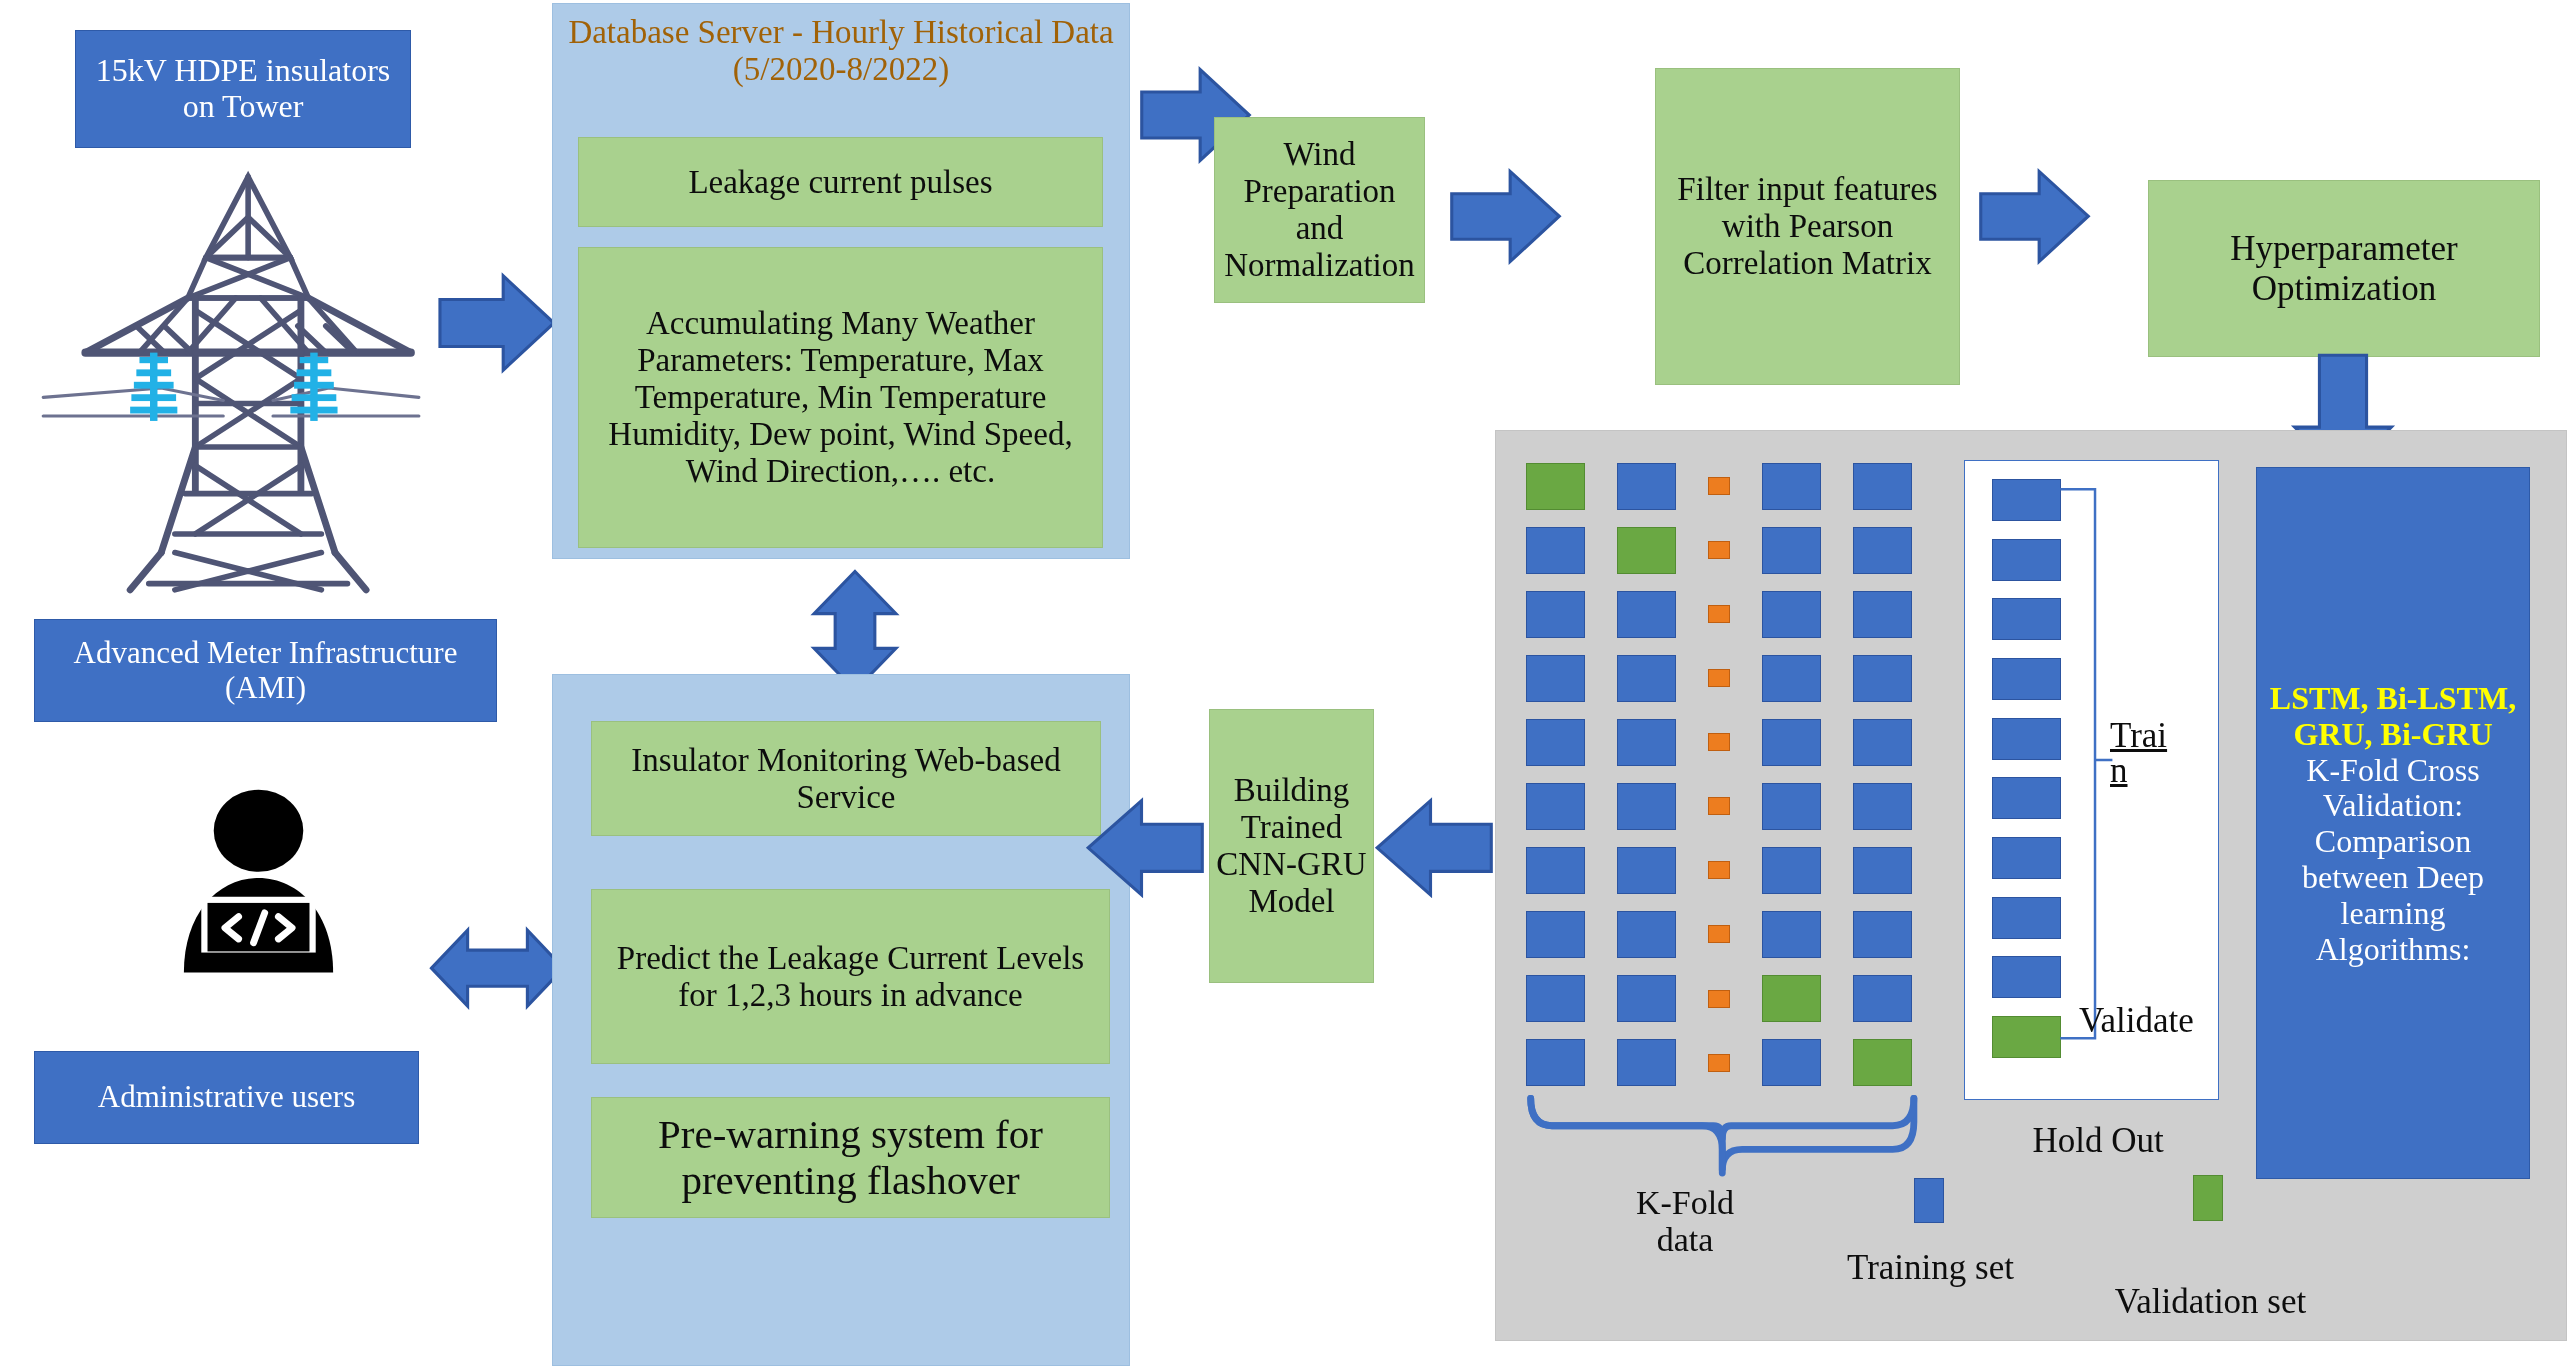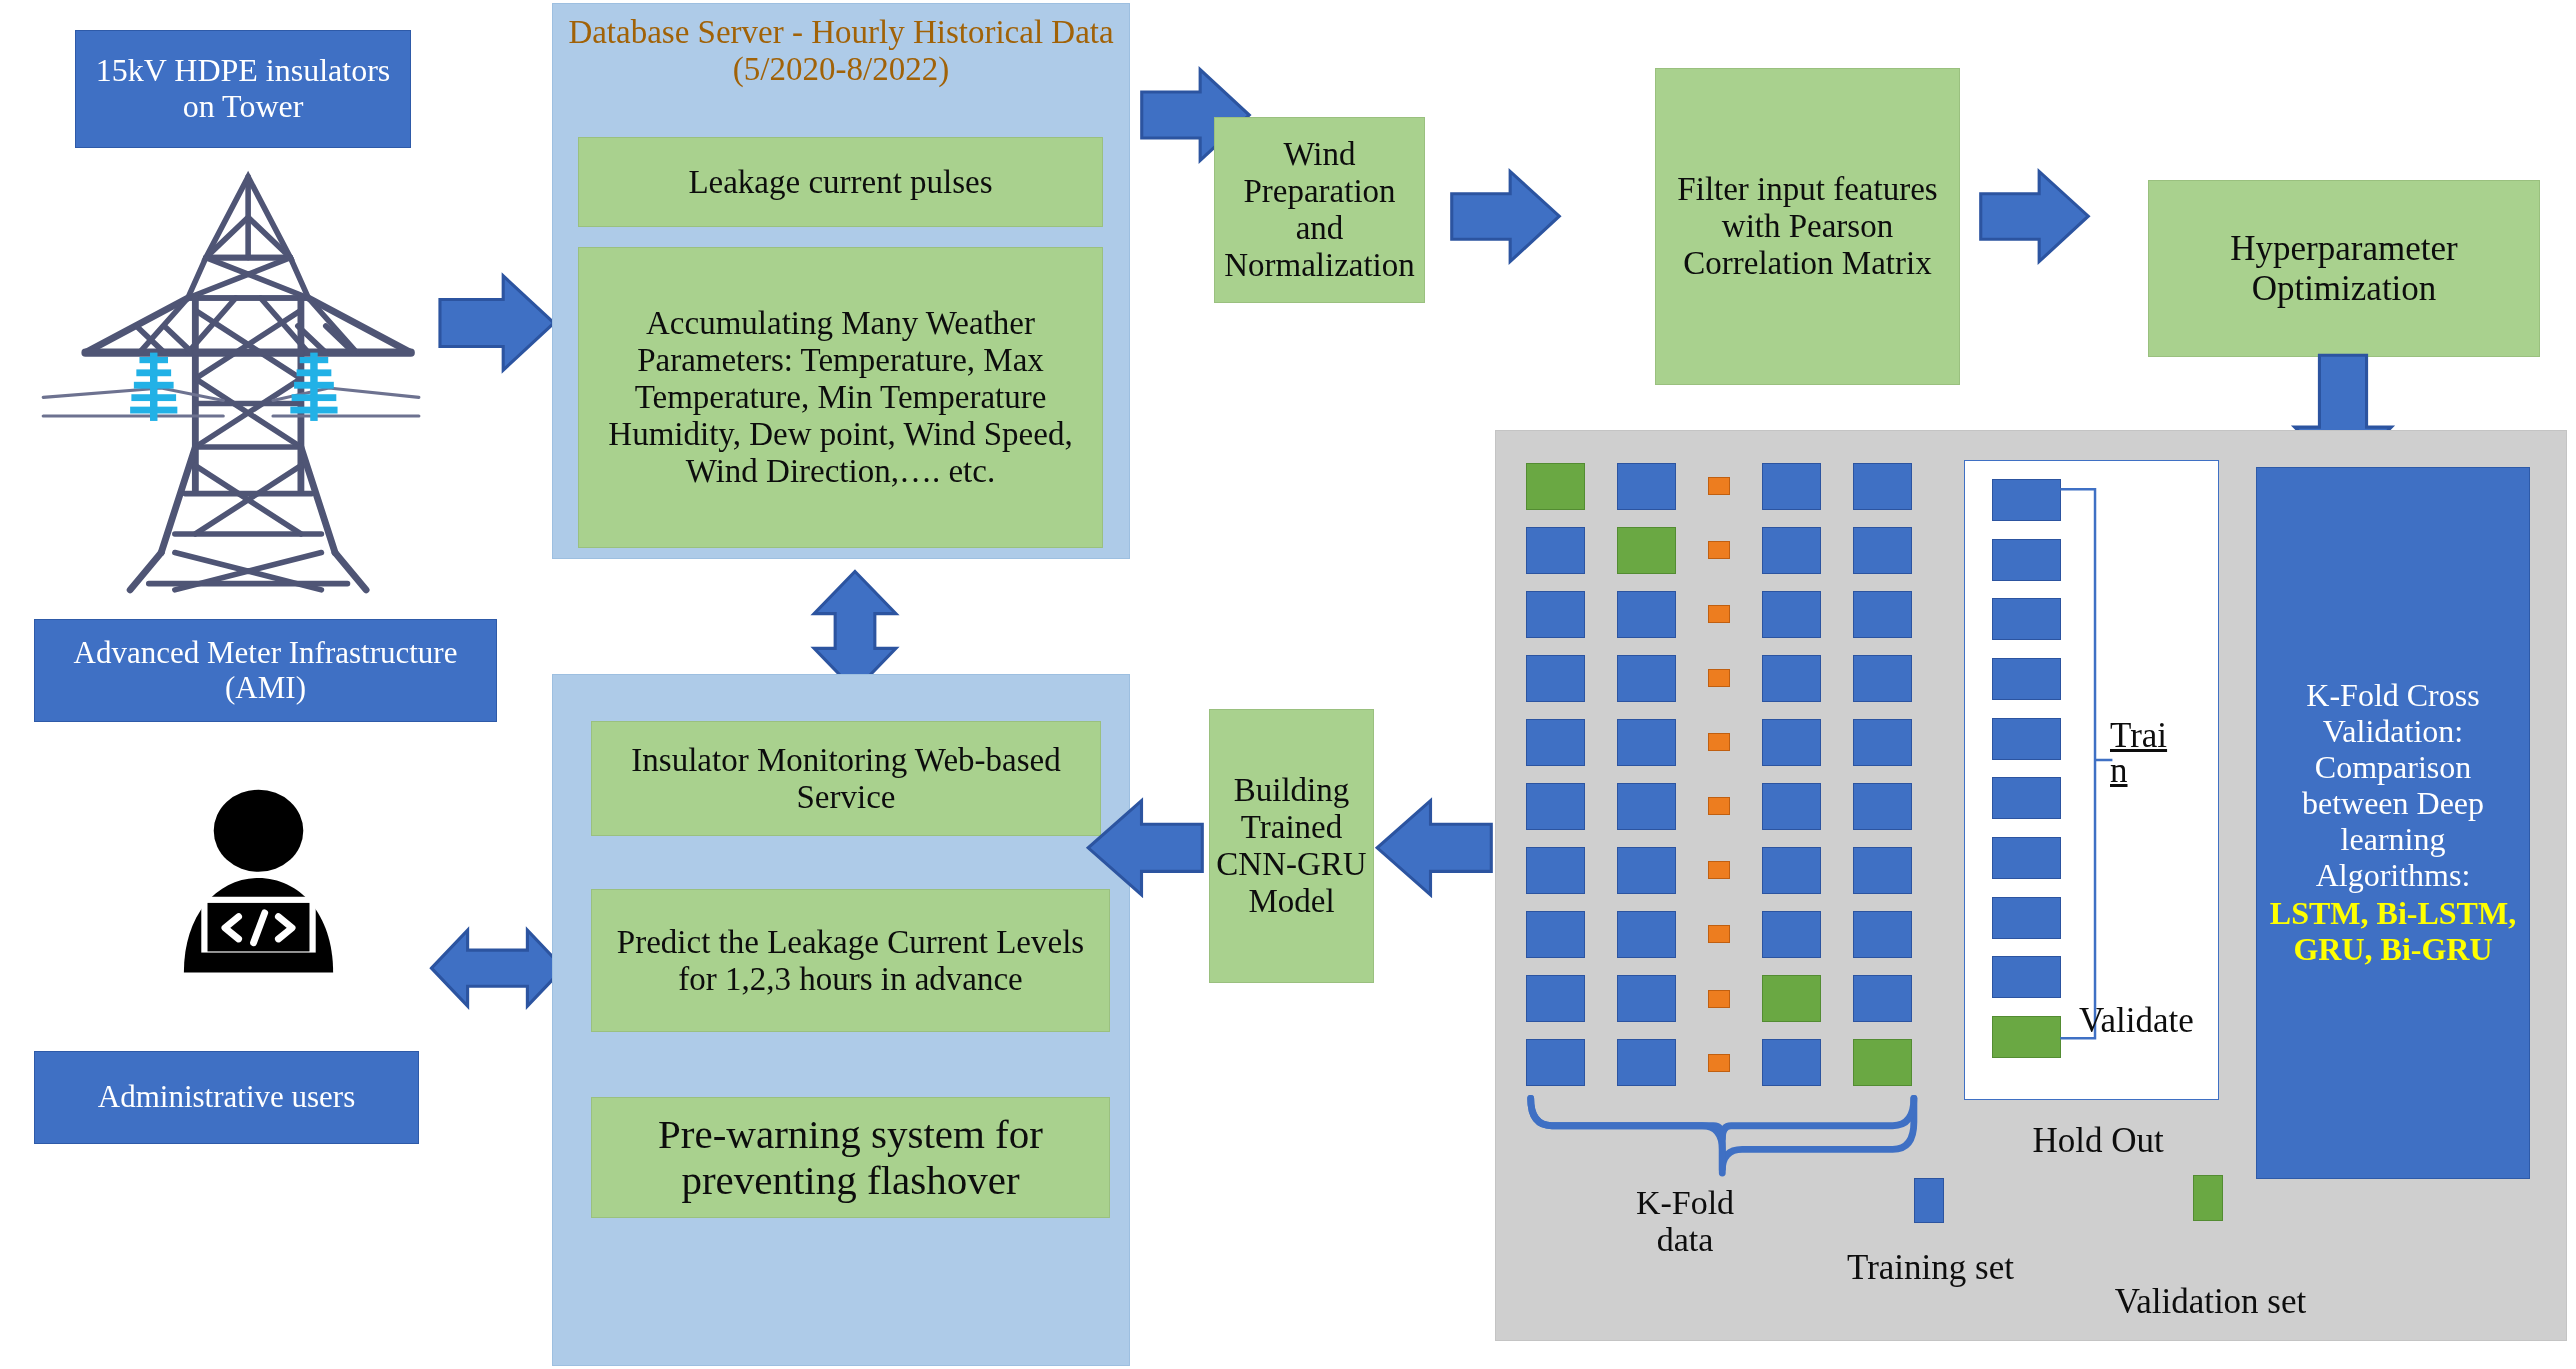--- a/index.html
+++ b/index.html
@@ -141,21 +141,21 @@
   <svg viewBox="0 0 180 200" width="112" height="124">
     <path d="M90 4 L156 72 L122 72 L122 128 L156 128 L90 196 L24 128 L58 128 L58 72 L24 72 Z" fill="#3f70c4" stroke="#2c54a0" stroke-width="5"></path>
   </svg>
 </div>
 
 <div class="abs lightpanel" style="left:552px;top:674px;width:578px;height:692px;">
 </div>
 <div class="abs greenbox" style="left:591px;top:721px;width:510px;height:115px;font-size:33px;padding:2.5px 11.2px;">
   <span>Insulator Monitoring Web-based Service</span>
 </div>
-<div class="abs greenbox" style="left:591px;top:889px;width:519px;height:143px;font-size:33px;padding:2.5px 13.7px;">
+<div class="abs greenbox" style="left:591px;top:889px;width:519px;height:175px;font-size:33px;padding:2.5px 13.7px;">
   <span>Predict the Leakage Current Levels for 1,2,3 hours in advance</span>
 </div>
 <div class="abs greenbox" style="left:591px;top:1097px;width:519px;height:121px;font-size:41px;padding:2.5px 13.7px;">
   <span>Pre-warning system for preventing flashover</span>
 </div>
 
 <div class="abs" style="left:1138px;top:62px;width:115px;height:106px;">
   <svg viewBox="0 0 185 170" width="115" height="106">
     <path d="M6 48 L100 48 L100 12 L179 85 L100 158 L100 122 L6 122 Z" fill="#3f70c4" stroke="#2c54a0" stroke-width="5"></path>
   </svg>
@@ -291,22 +291,22 @@
   <div>Trai</div>
   <div>n</div>
 </div>
 
 <div class="abs lbl" style="left:2079px;top:1002px;width:155px;font-size:35px;text-align:left;">Validate</div>
 
 <div class="abs lbl" style="left:1980px;top:1122px;width:236px;font-size:35px;">Hold Out</div>
 
 <div class="abs bluebox" style="left:2256px;top:467px;width:274px;height:712px;font-size:32px;padding:8.7px 10px;
             flex-direction:column;">
+  <span style="color:#ffff00;font-weight:bold;display:block;margin-top:2.5px;">LSTM, Bi-LSTM, GRU, Bi-GRU</span>
   <span>K-Fold Cross Validation: Comparison between Deep learning Algorithms:</span>
-  <span style="color:#ffff00;font-weight:bold;display:block;margin-top:2.5px;">LSTM, Bi-LSTM, GRU, Bi-GRU</span>
 </div>
 
 <div class="abs swatch" style="left:1914px;top:1178px;width:30px;height:45px;"></div>
 <div class="abs lbl" style="left:1828px;top:1249px;width:205px;font-size:35px;">Training set</div>
 
 <div class="abs swatch green" style="left:2193px;top:1175px;width:30px;height:46px;"></div>
 <div class="abs lbl" style="left:2086px;top:1249px;width:249px;font-size:35px;margin-top:34px;">Validation set</div>
 
 <div class="abs" style="left:1371px;top:793px;width:124px;height:109px;">
   <svg viewBox="0 0 200 175" width="124" height="109">

